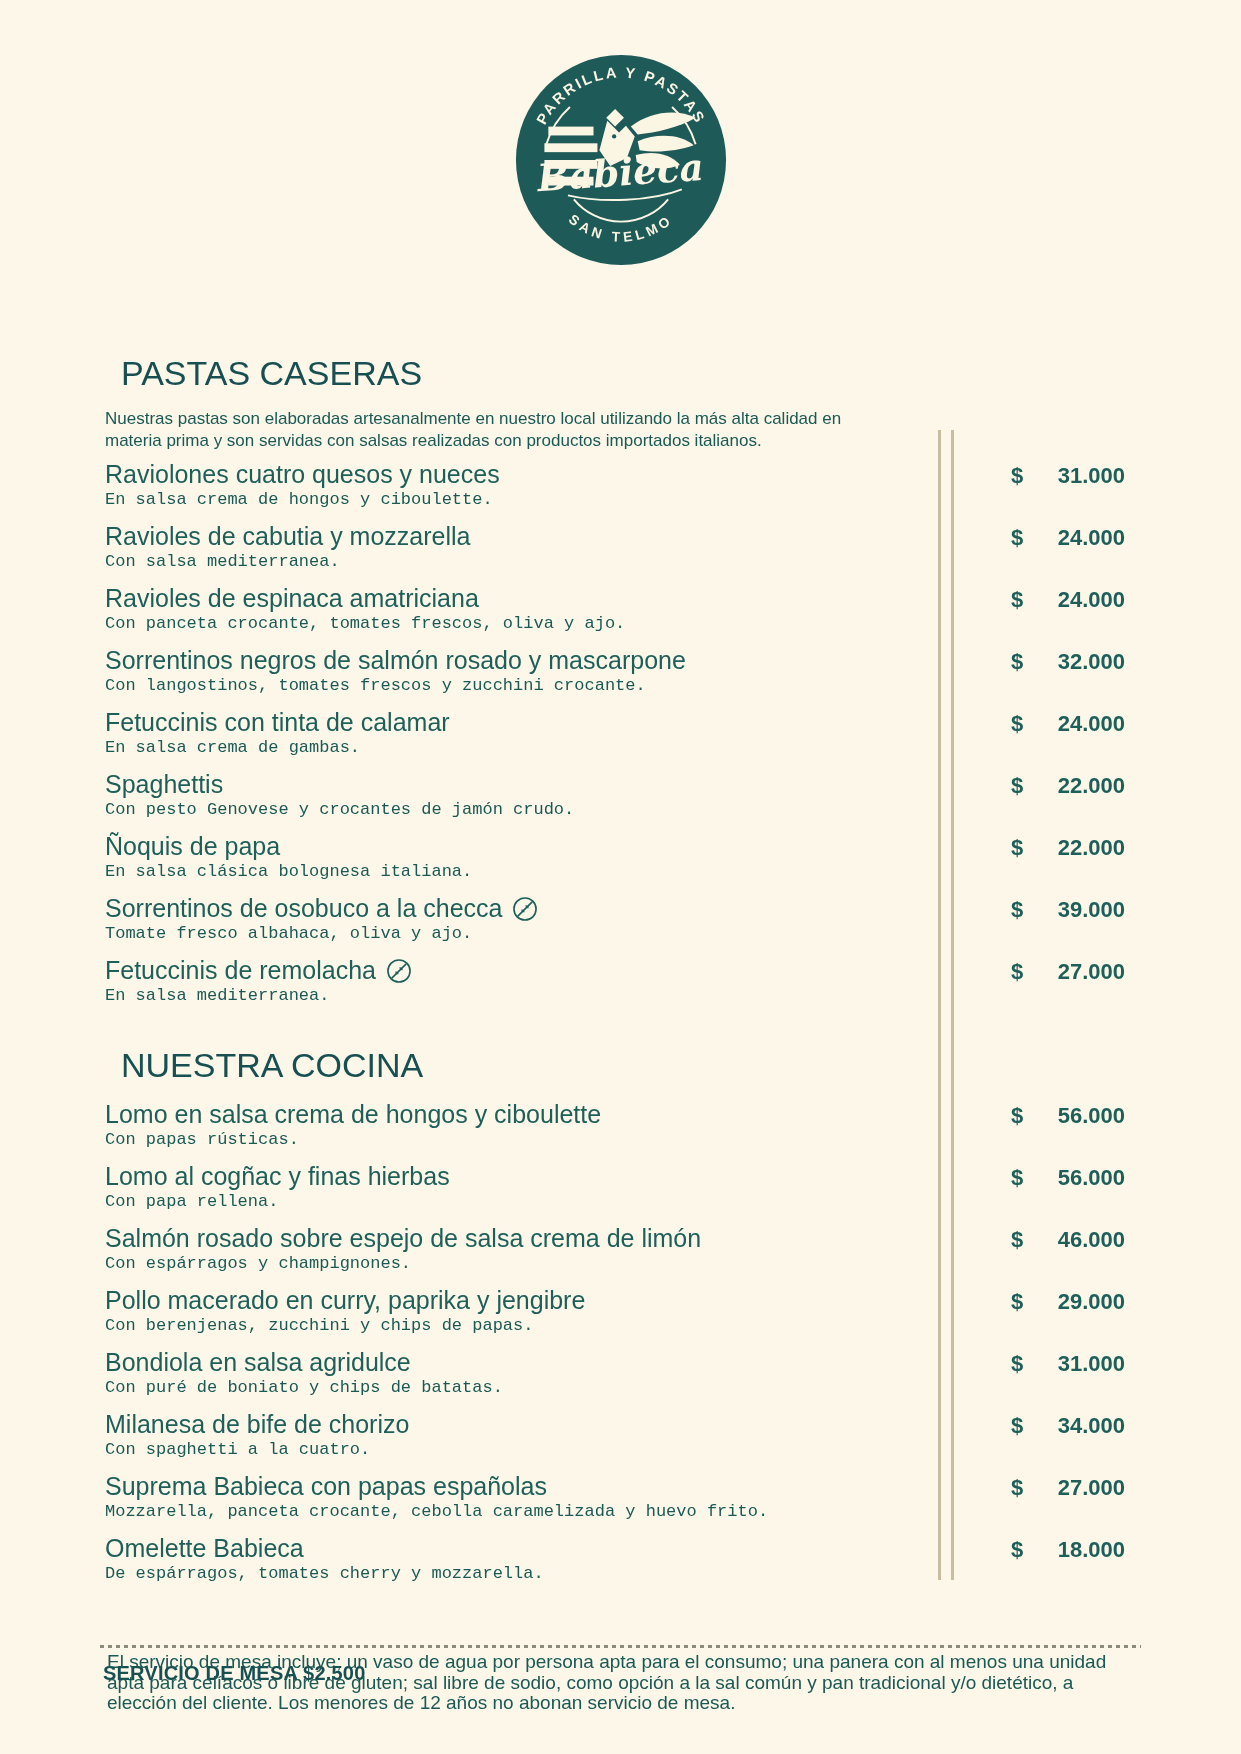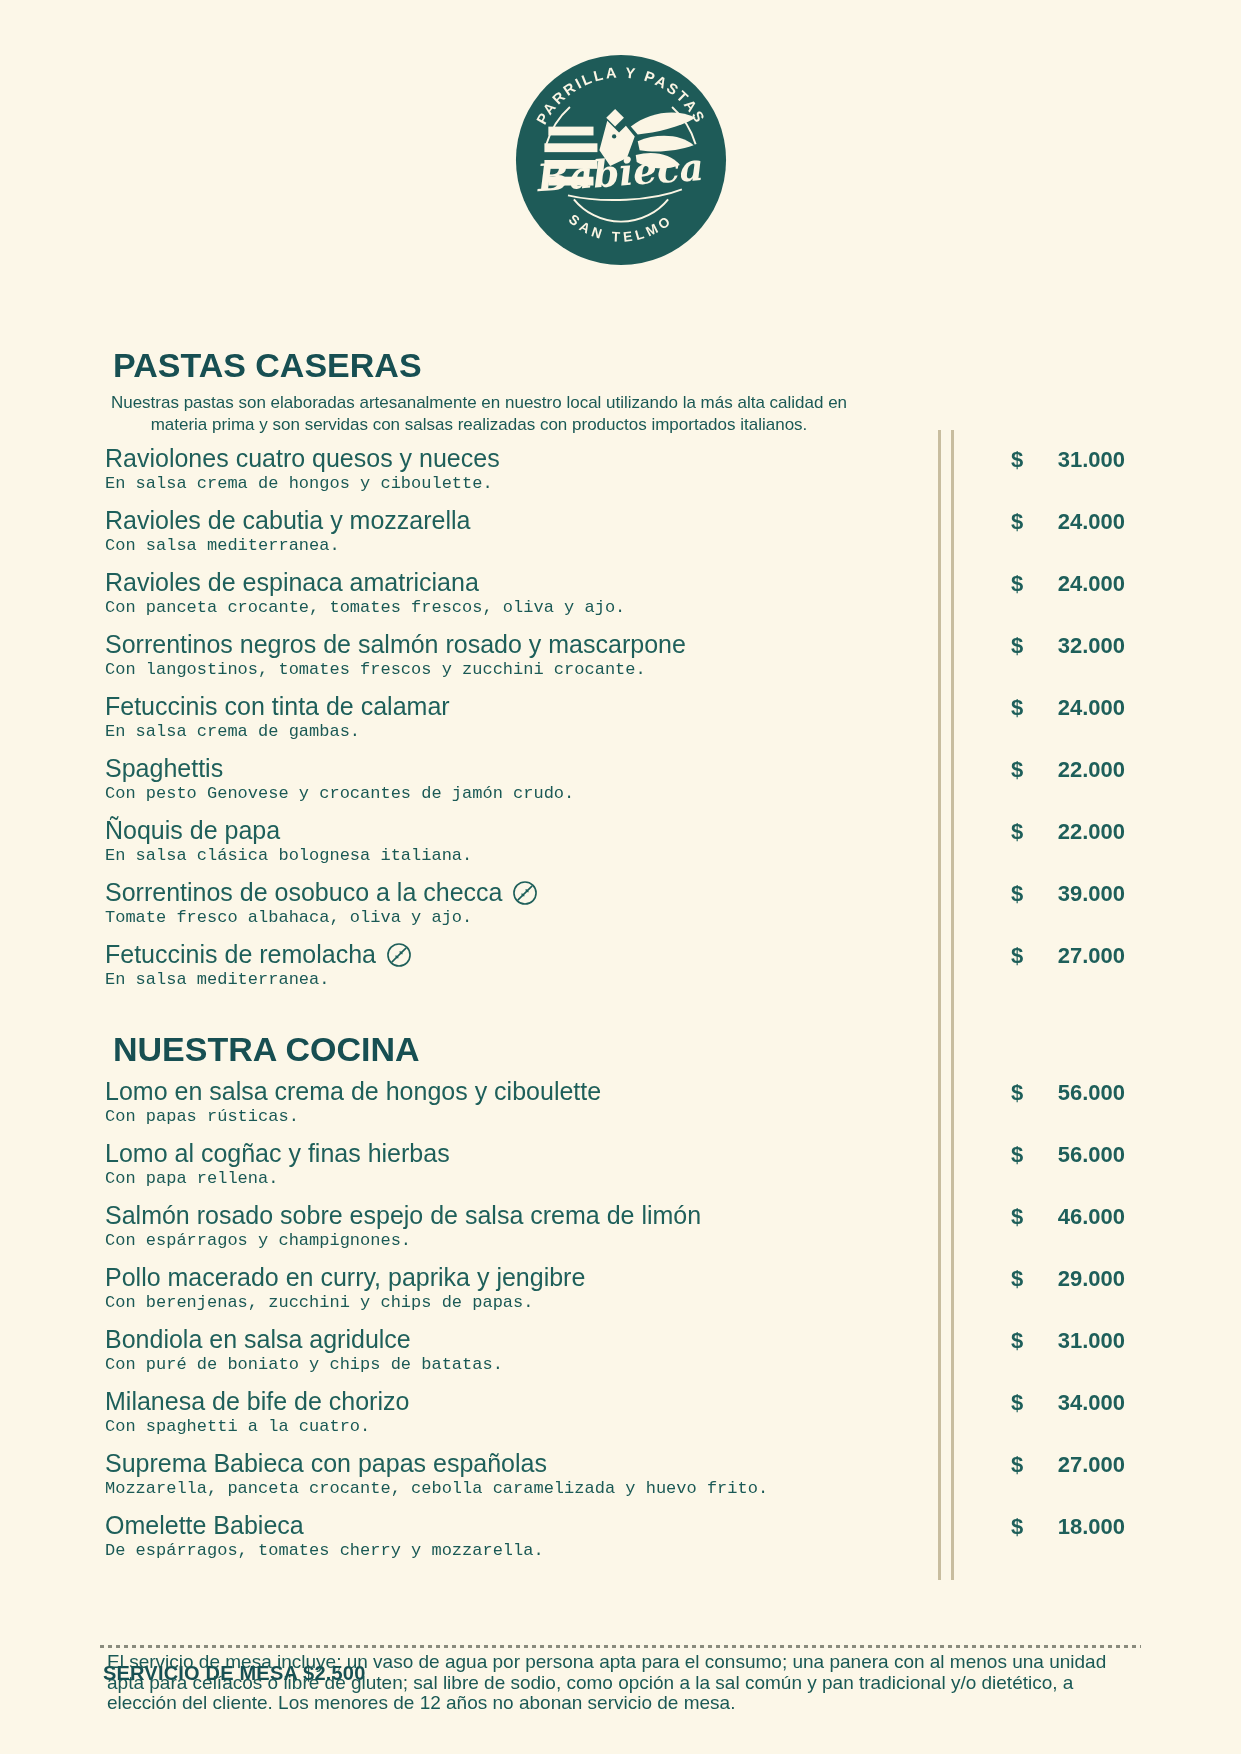--- a/index.html
+++ b/index.html
@@ -24,31 +24,30 @@
   .logo{
     position:absolute;top:52px;left:50%;transform:translateX(-50%);
     width:216px;height:216px;
   }
   .logo svg{display:block;width:100%;height:100%;}
   
   .content{
     position:absolute;left:105px;top:338px;width:1020px;
   }
   .section-title{
-    margin:8px;
+    margin:16px;
     font-size:34px;line-height:38px;
-    font-weight:bold;letter-spacing:0px;
+    font-weight:normal;letter-spacing:0px;
     color:var(--accent-dark);
   }
   .section-desc{
     margin:4px 0 0 0;
     max-width:748px;
     font-size:17px;line-height:21.5px;
     color:var(--text);
-    text-align:center;
   }
   .items{margin-top:9px;}
   .menu-section + .menu-section{margin-top:40px;}
   .menu-section + .menu-section .items{}
   .menu-item{
     display:flex;align-items:flex-start;
     margin-bottom:12px;
   }
   .item-main{flex:1;min-width:0;}
   .item-name-row{display:flex;gap:10px;}

